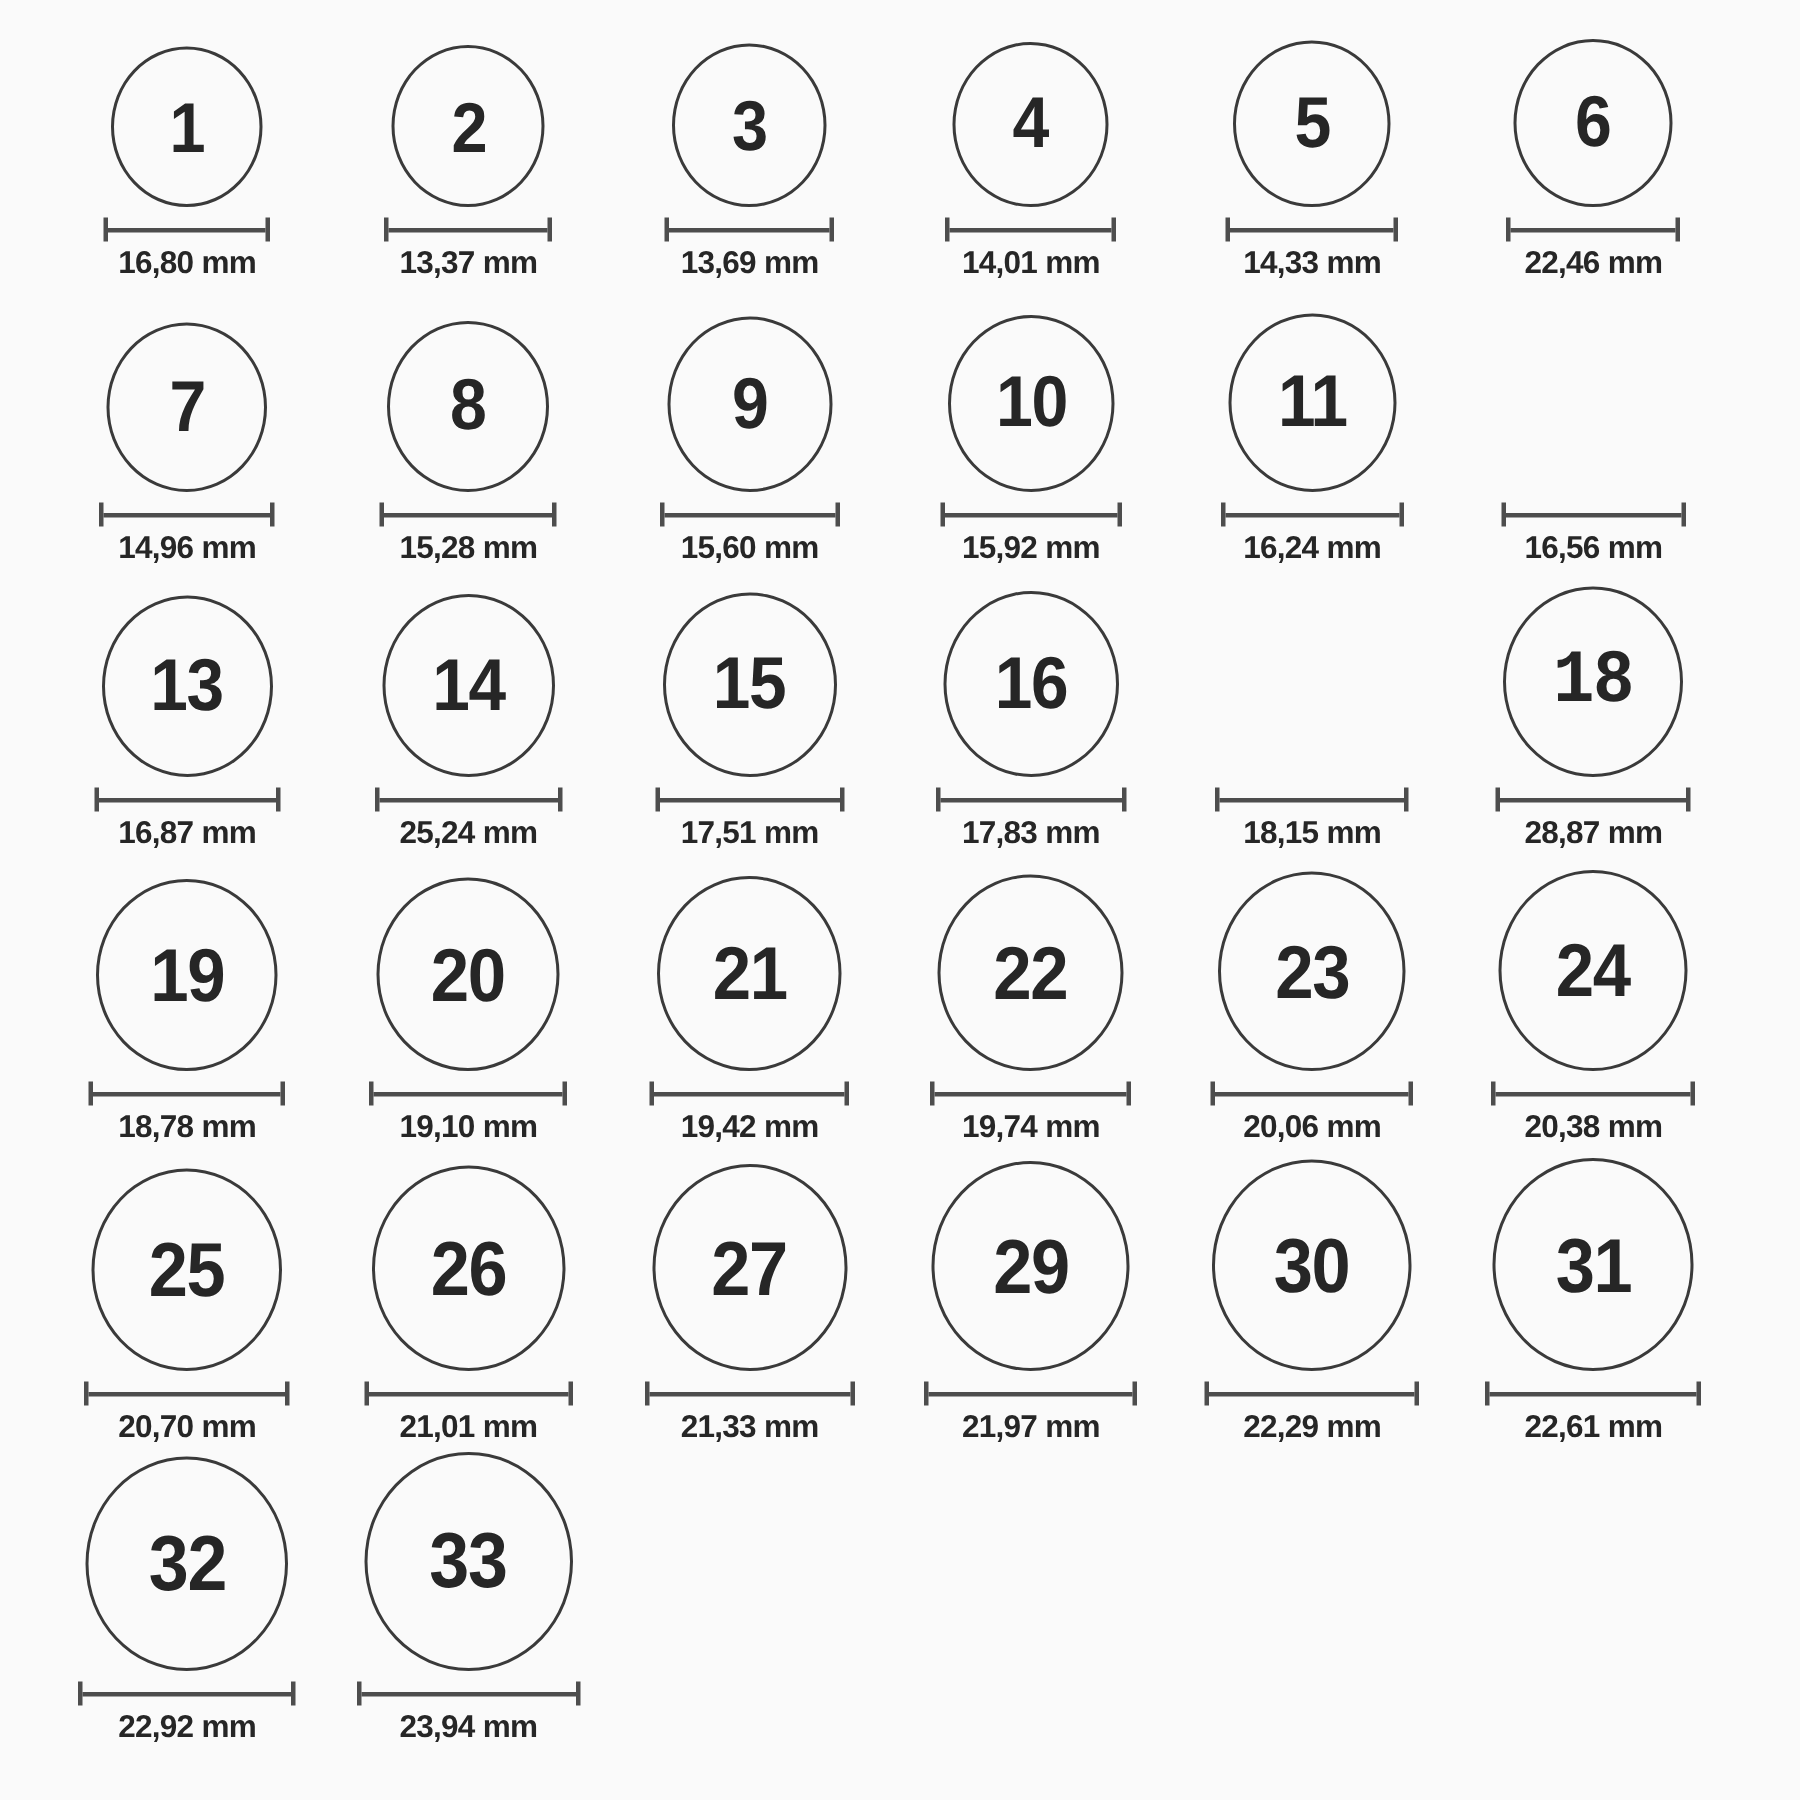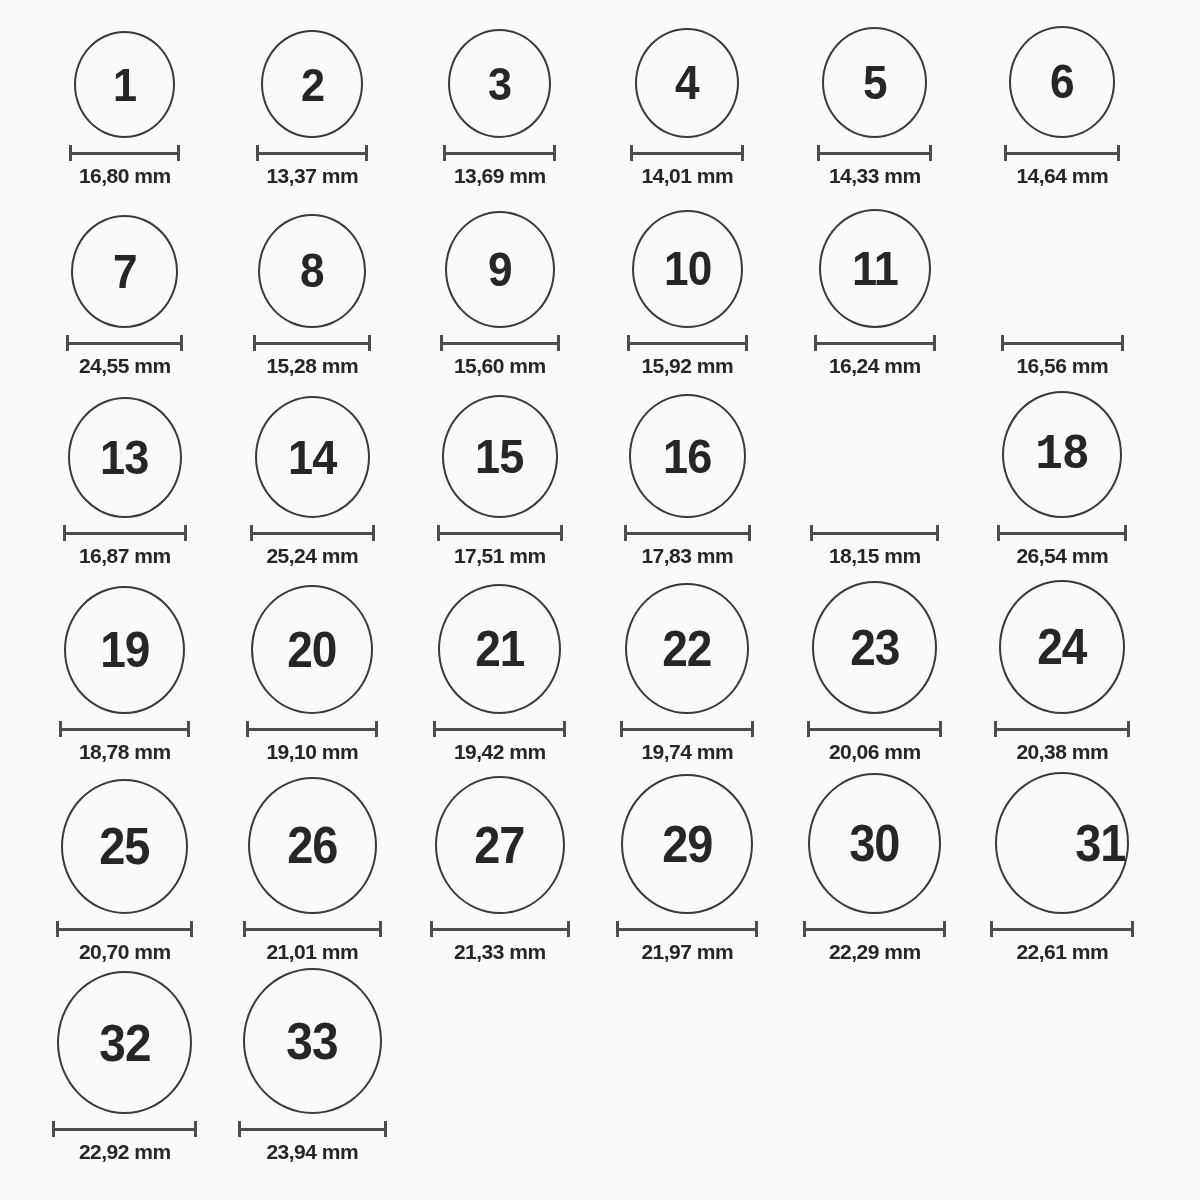--- a/index.html
+++ b/index.html
@@ -131,33 +131,33 @@
 
   <figure class="cell">
     <div class="circle" style="width: 106px; height: 112px; border: 2.5px solid rgb(58, 58, 58);">
       <span class="num" style="font-size: 48px;">6</span>
     </div>
     <div class="measure" style="width: 116px;">
       <span class="tick" style="background: rgb(77, 77, 77);"></span>
       <span class="bar" style="background: rgb(77, 77, 77);"></span>
       <span class="tick" style="background: rgb(77, 77, 77);"></span>
     </div>
-    <figcaption class="label">14,64 mm</figcaption>
+    <figcaption class="label">22,46 mm</figcaption>
   </figure>
 
   <figure class="cell">
     <div class="circle" style="width: 107px; height: 113px; border: 2.5px solid rgb(58, 58, 58);">
       <span class="num" style="font-size: 48px;">7</span>
     </div>
     <div class="measure" style="width: 117px;">
       <span class="tick" style="background: rgb(77, 77, 77);"></span>
       <span class="bar" style="background: rgb(77, 77, 77);"></span>
       <span class="tick" style="background: rgb(77, 77, 77);"></span>
     </div>
-    <figcaption class="label">24,55 mm</figcaption>
+    <figcaption class="label">14,96 mm</figcaption>
   </figure>
 
   <figure class="cell">
     <div class="circle" style="width: 108px; height: 114px; border: 2.5px solid rgb(58, 58, 58);">
       <span class="num" style="font-size: 48px;">8</span>
     </div>
     <div class="measure" style="width: 118px;">
       <span class="tick" style="background: rgb(77, 77, 77);"></span>
       <span class="bar" style="background: rgb(77, 77, 77);"></span>
       <span class="tick" style="background: rgb(77, 77, 77);"></span>
@@ -269,21 +269,21 @@
 
   <figure class="cell">
     <div class="circle" style="width: 120px; height: 127px; border: 2.5px solid rgb(58, 58, 58); font-family: Liberation Mono, monospace;">
       <span class="num" style="font-size: 50px;">18</span>
     </div>
     <div class="measure" style="width: 130px;">
       <span class="tick" style="background: rgb(77, 77, 77);"></span>
       <span class="bar" style="background: rgb(77, 77, 77);"></span>
       <span class="tick" style="background: rgb(77, 77, 77);"></span>
     </div>
-    <figcaption class="label">26,54 mm</figcaption>
+    <figcaption class="label">28,87 mm</figcaption>
   </figure>
 
   <figure class="cell">
     <div class="circle" style="width: 121px; height: 128px; border: 2.5px solid rgb(58, 58, 58);">
       <span class="num" style="font-size: 50px;">19</span>
     </div>
     <div class="measure" style="width: 131px;">
       <span class="tick" style="background: rgb(77, 77, 77);"></span>
       <span class="bar" style="background: rgb(77, 77, 77);"></span>
       <span class="tick" style="background: rgb(77, 77, 77);"></span>
@@ -406,21 +406,21 @@
     </div>
     <div class="measure" style="width: 143px;">
       <span class="tick" style="background: rgb(77, 77, 77);"></span>
       <span class="bar" style="background: rgb(77, 77, 77);"></span>
       <span class="tick" style="background: rgb(77, 77, 77);"></span>
     </div>
     <figcaption class="label">22,29 mm</figcaption>
   </figure>
 
   <figure class="cell">
-    <div class="circle" style="width: 134px; height: 142px; border: 2.5px solid rgb(58, 58, 58); justify-content: flex-end;">
+    <div class="circle" style="width: 134px; height: 142px; border: 2.5px solid rgb(58, 58, 58);">
       <span class="num" style="font-size: 51px;">31</span>
     </div>
     <div class="measure" style="width: 144px;">
       <span class="tick" style="background: rgb(77, 77, 77);"></span>
       <span class="bar" style="background: rgb(77, 77, 77);"></span>
       <span class="tick" style="background: rgb(77, 77, 77);"></span>
     </div>
     <figcaption class="label">22,61 mm</figcaption>
   </figure>
 

